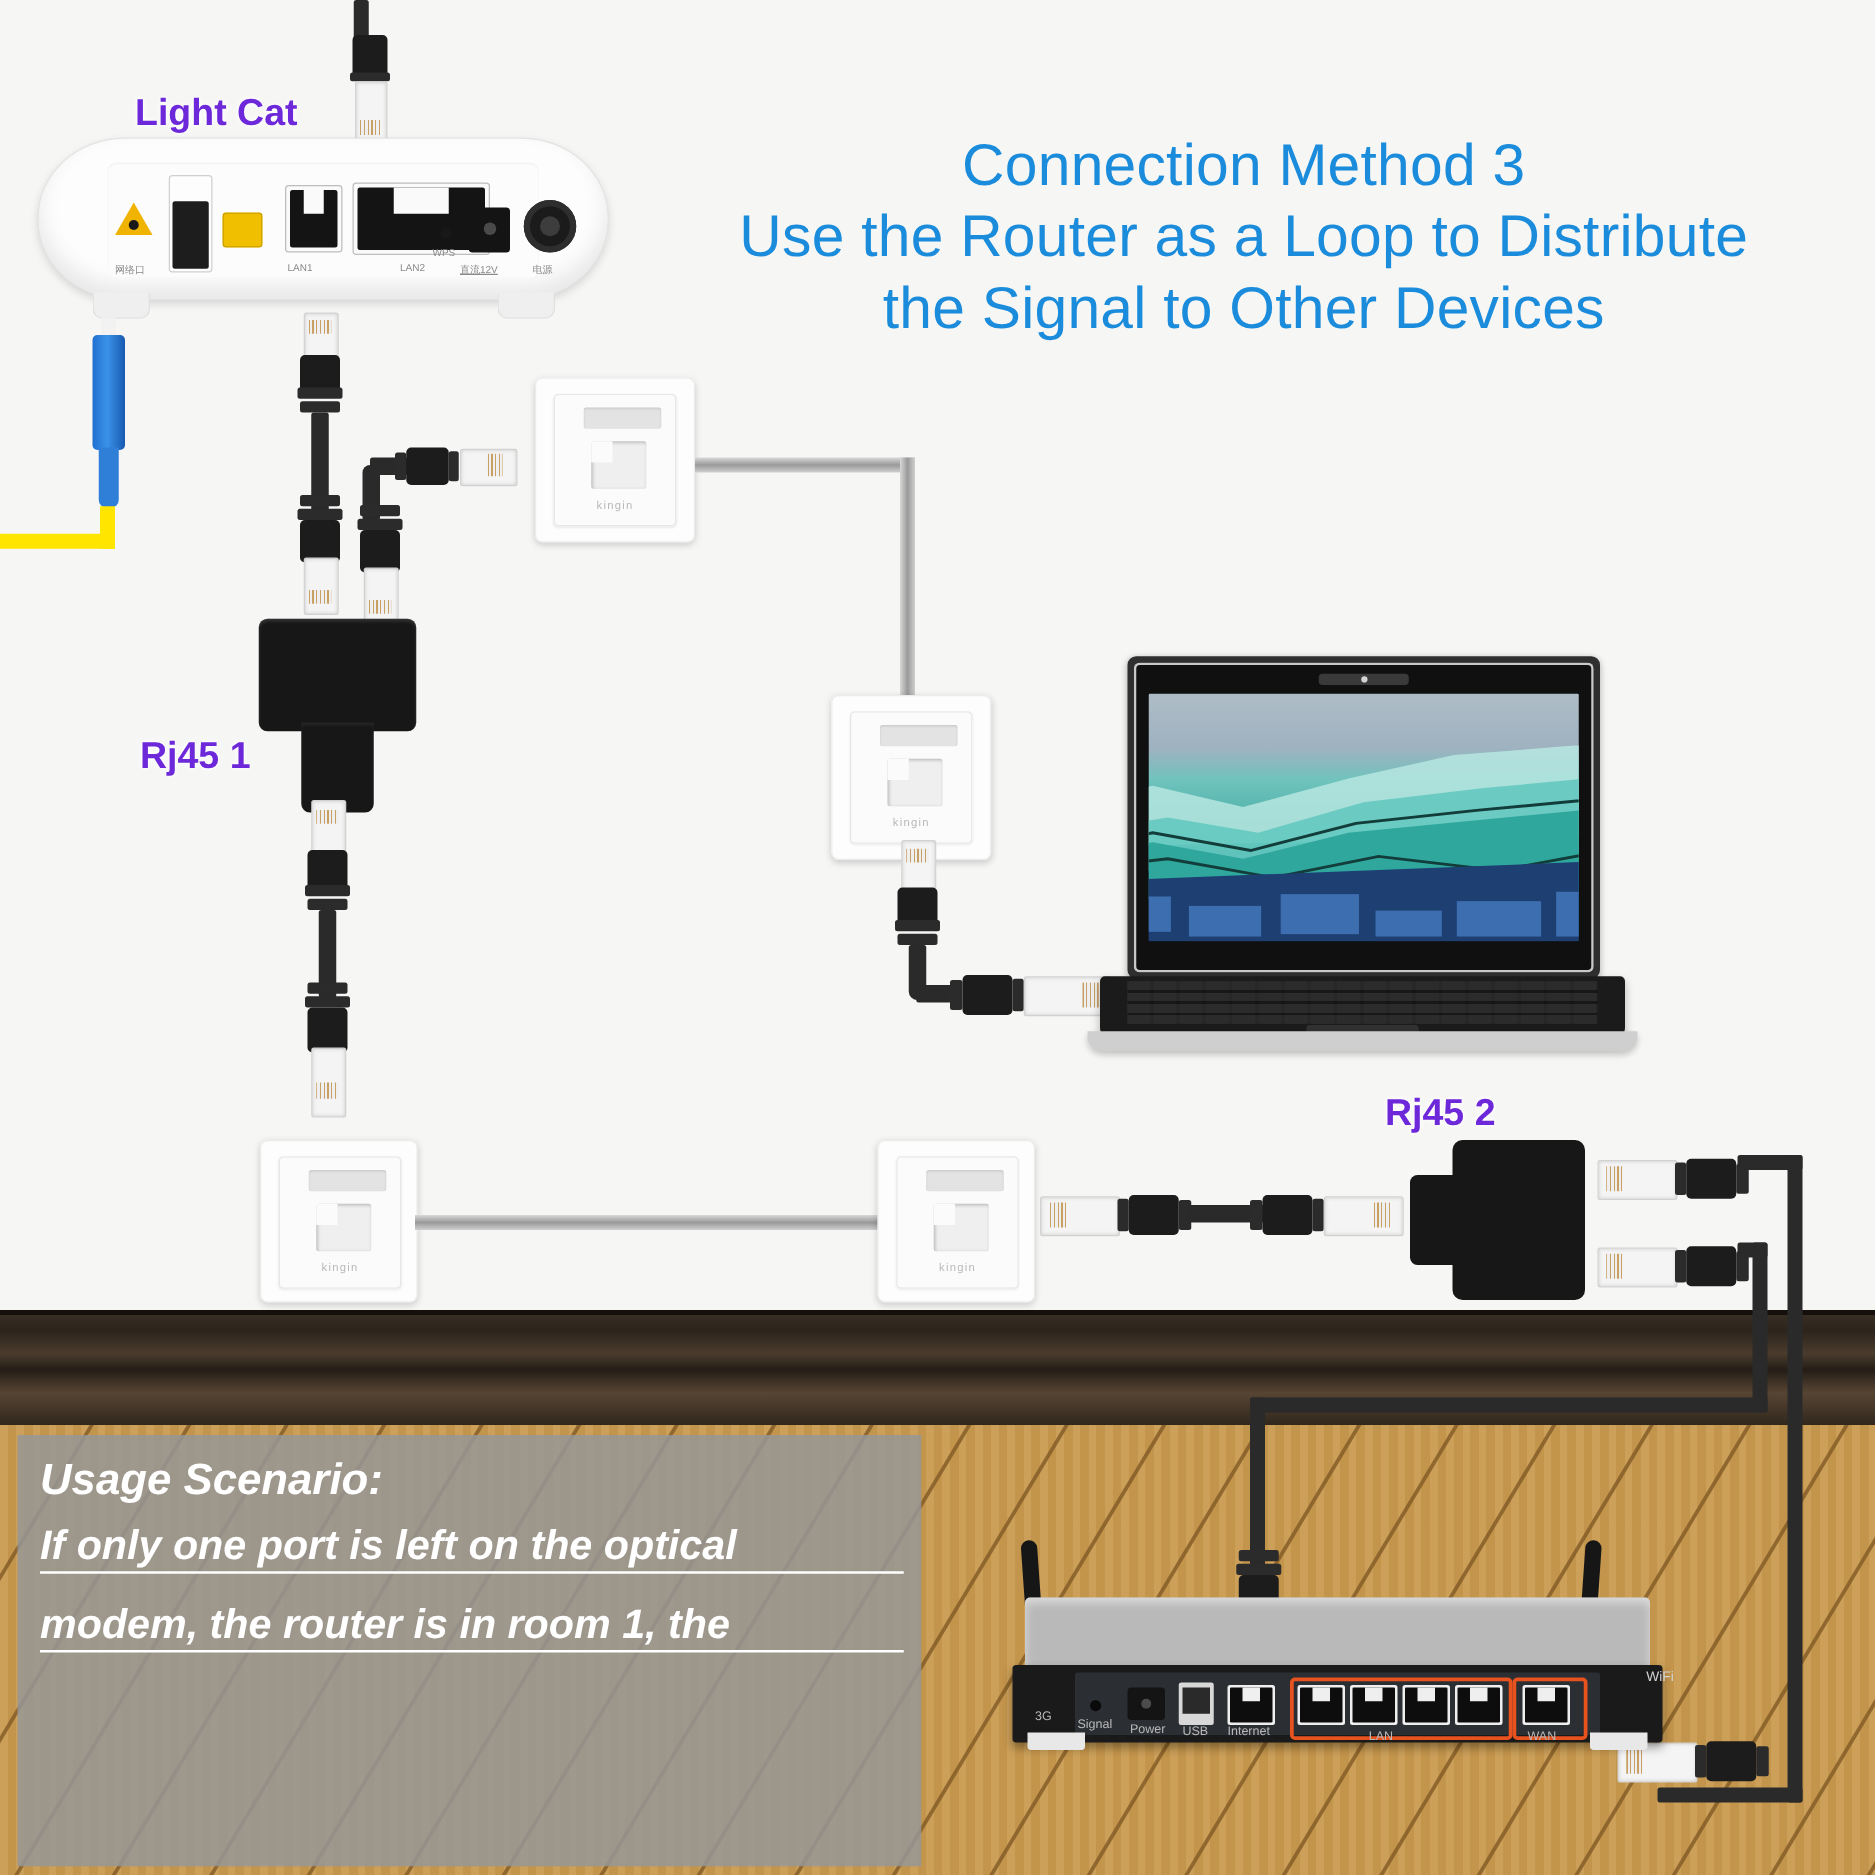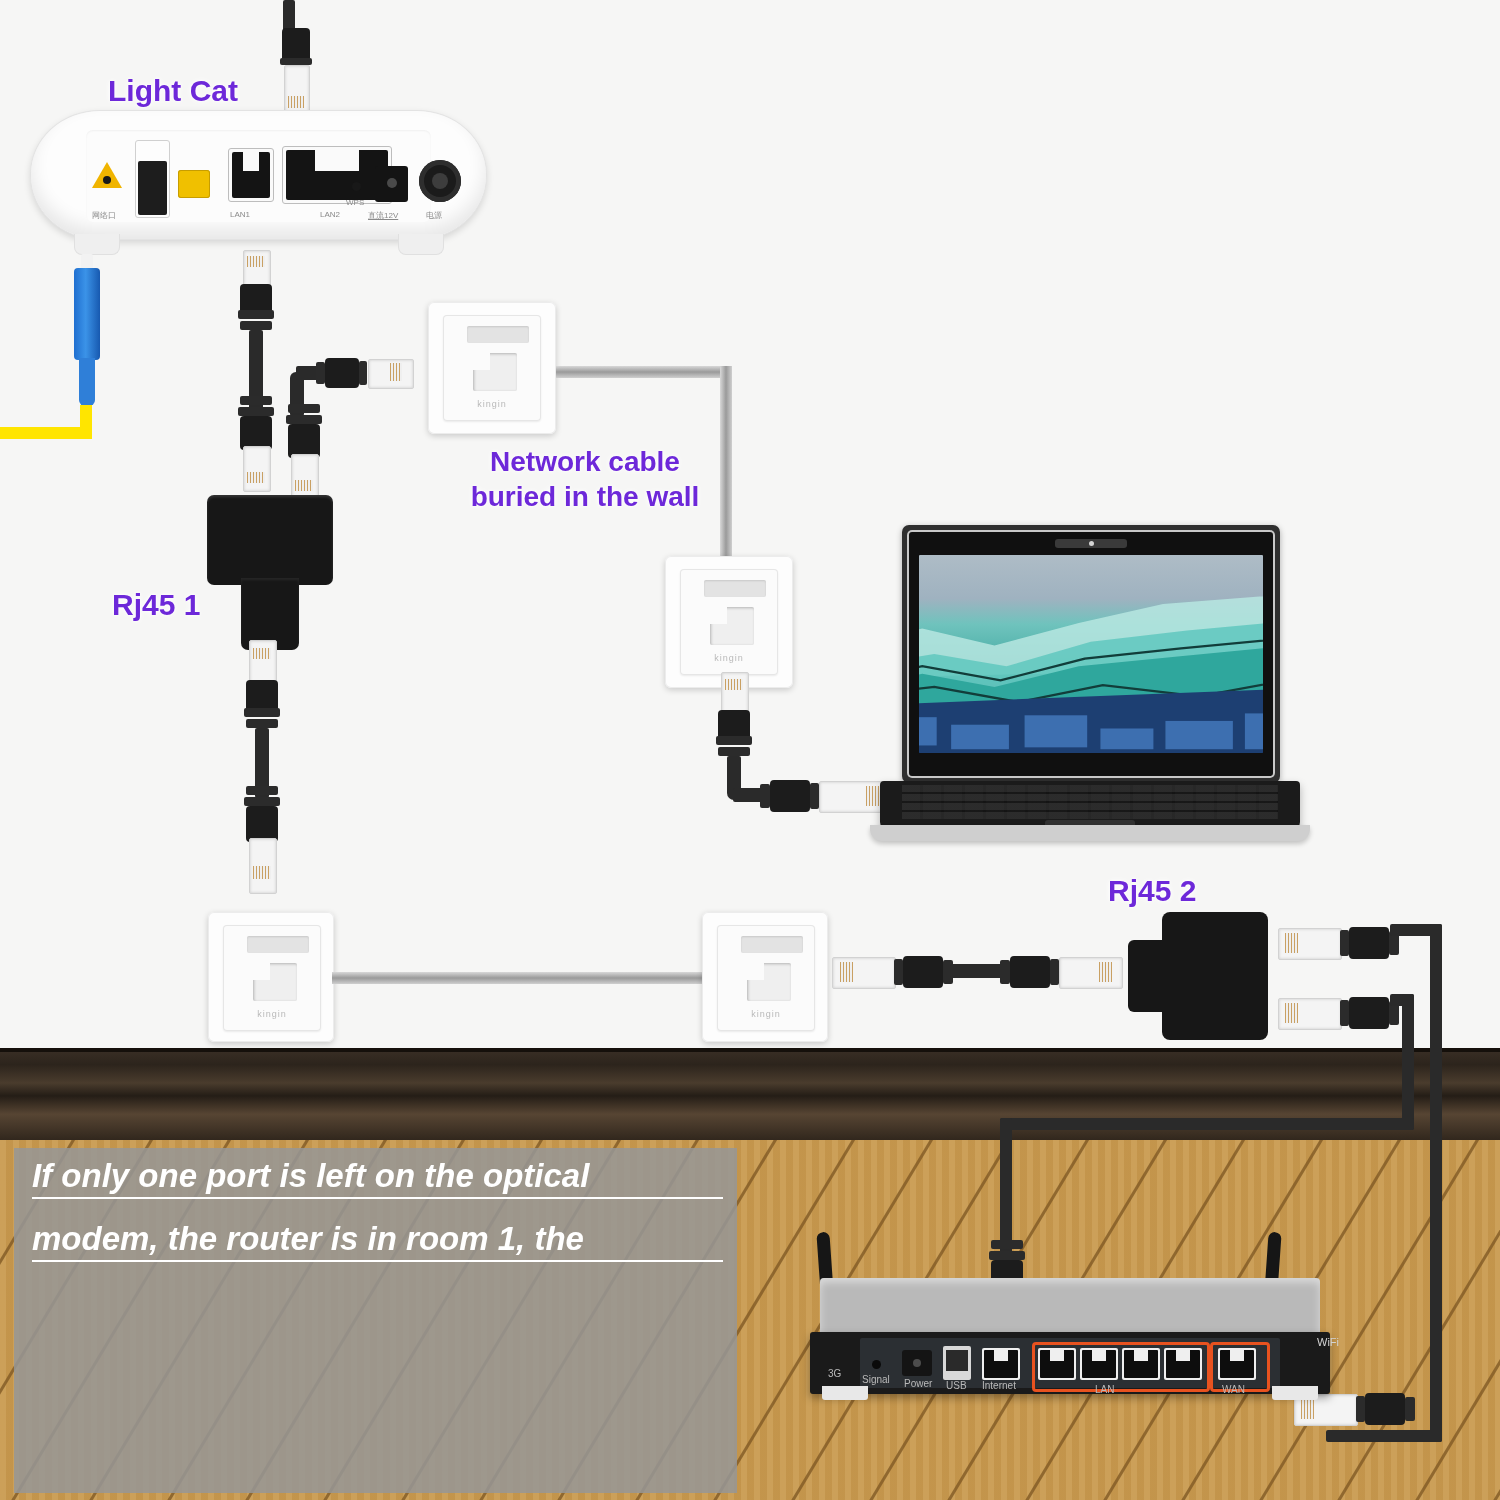--- a/index.html
+++ b/index.html
@@ -184,20 +184,25 @@
       <div class="plank" style="left: 1248px;"></div>
       <div class="plank" style="left: 1326px;"></div>
       <div class="plank" style="left: 1404px;"></div>
       <div class="plank" style="left: 1482px;"></div>
       <div class="plank" style="left: 1560px;"></div>
       <div class="plank" style="left: 1638px;"></div>
       <div class="plank" style="left: 1716px;"></div>
       <div class="plank" style="left: 1794px;"></div>
     </div>
 
+  <div class="title">
+    <span class="l1">Connection Method 3</span>
+    <span class="l1">Use the Router as a Loop to Distribute</span>
+    <span class="l1">the Signal to Other Devices</span>
+  </div>
 
   <div class="lbl big" style="left:108px;top:74px;">Light Cat</div>
 
   <div class="cab" style="left:283px;top:0;width:12px;height:40px;"></div>
   <div class="rj45" style="left:279px;top:28px;width:34px;height:88px;">
     <div class="boot" style="left:3px;top:0;width:28px;height:34px;"></div>
     <div class="rib" style="left:1px;top:30px;width:32px;height:7px;"></div>
     <div class="clear" style="left:5px;top:37px;width:24px;height:48px;"></div>
     <div class="pins" style="left:9px;top:68px;width:16px;height:12px;"></div>
   </div>
@@ -295,24 +300,20 @@
     <div class="inner">
       <div class="slot"></div>
       <div class="jack"></div>
       <div class="brand">kingin</div>
     </div>
   </div>
 
   <div class="cabgray" style="left:556px;top:366px;width:176px;height:12px;"></div>
   <div class="cabgray v" style="left:720px;top:366px;width:12px;height:202px;"></div>
 
-  <div class="lbl ctr" style="left:460px;top:444px;width:250px;line-height:35px;">
-    <span>Network cable</span><br>
-    <span>buried in the wall</span>
-  </div>
 
   <div class="plate" style="left:665px;top:556px;">
     <div class="inner">
       <div class="slot"></div>
       <div class="jack"></div>
       <div class="brand">kingin</div>
     </div>
   </div>
 
   <div class="rj45" style="left:715px;top:672px;width:38px;height:92px;">
@@ -480,17 +481,18 @@
           <i></i>
         </div>
       <div class="rtxt" style="left:412px;top:52px;">WAN</div>
       <div class="foot" style="left:12px;"></div>
       <div class="foot" style="left:462px;"></div>
     </div>
     <div class="wifi">WiFi</div>
   </div>
 
   <div class="usage">
+    <div class="head">Usage Scenario:</div>
     <div class="line">If only one port is left on the optical</div>
     <div class="line">modem, the router is in room 1, the</div>
   </div>
 
 </div>
 
 </body></html>

